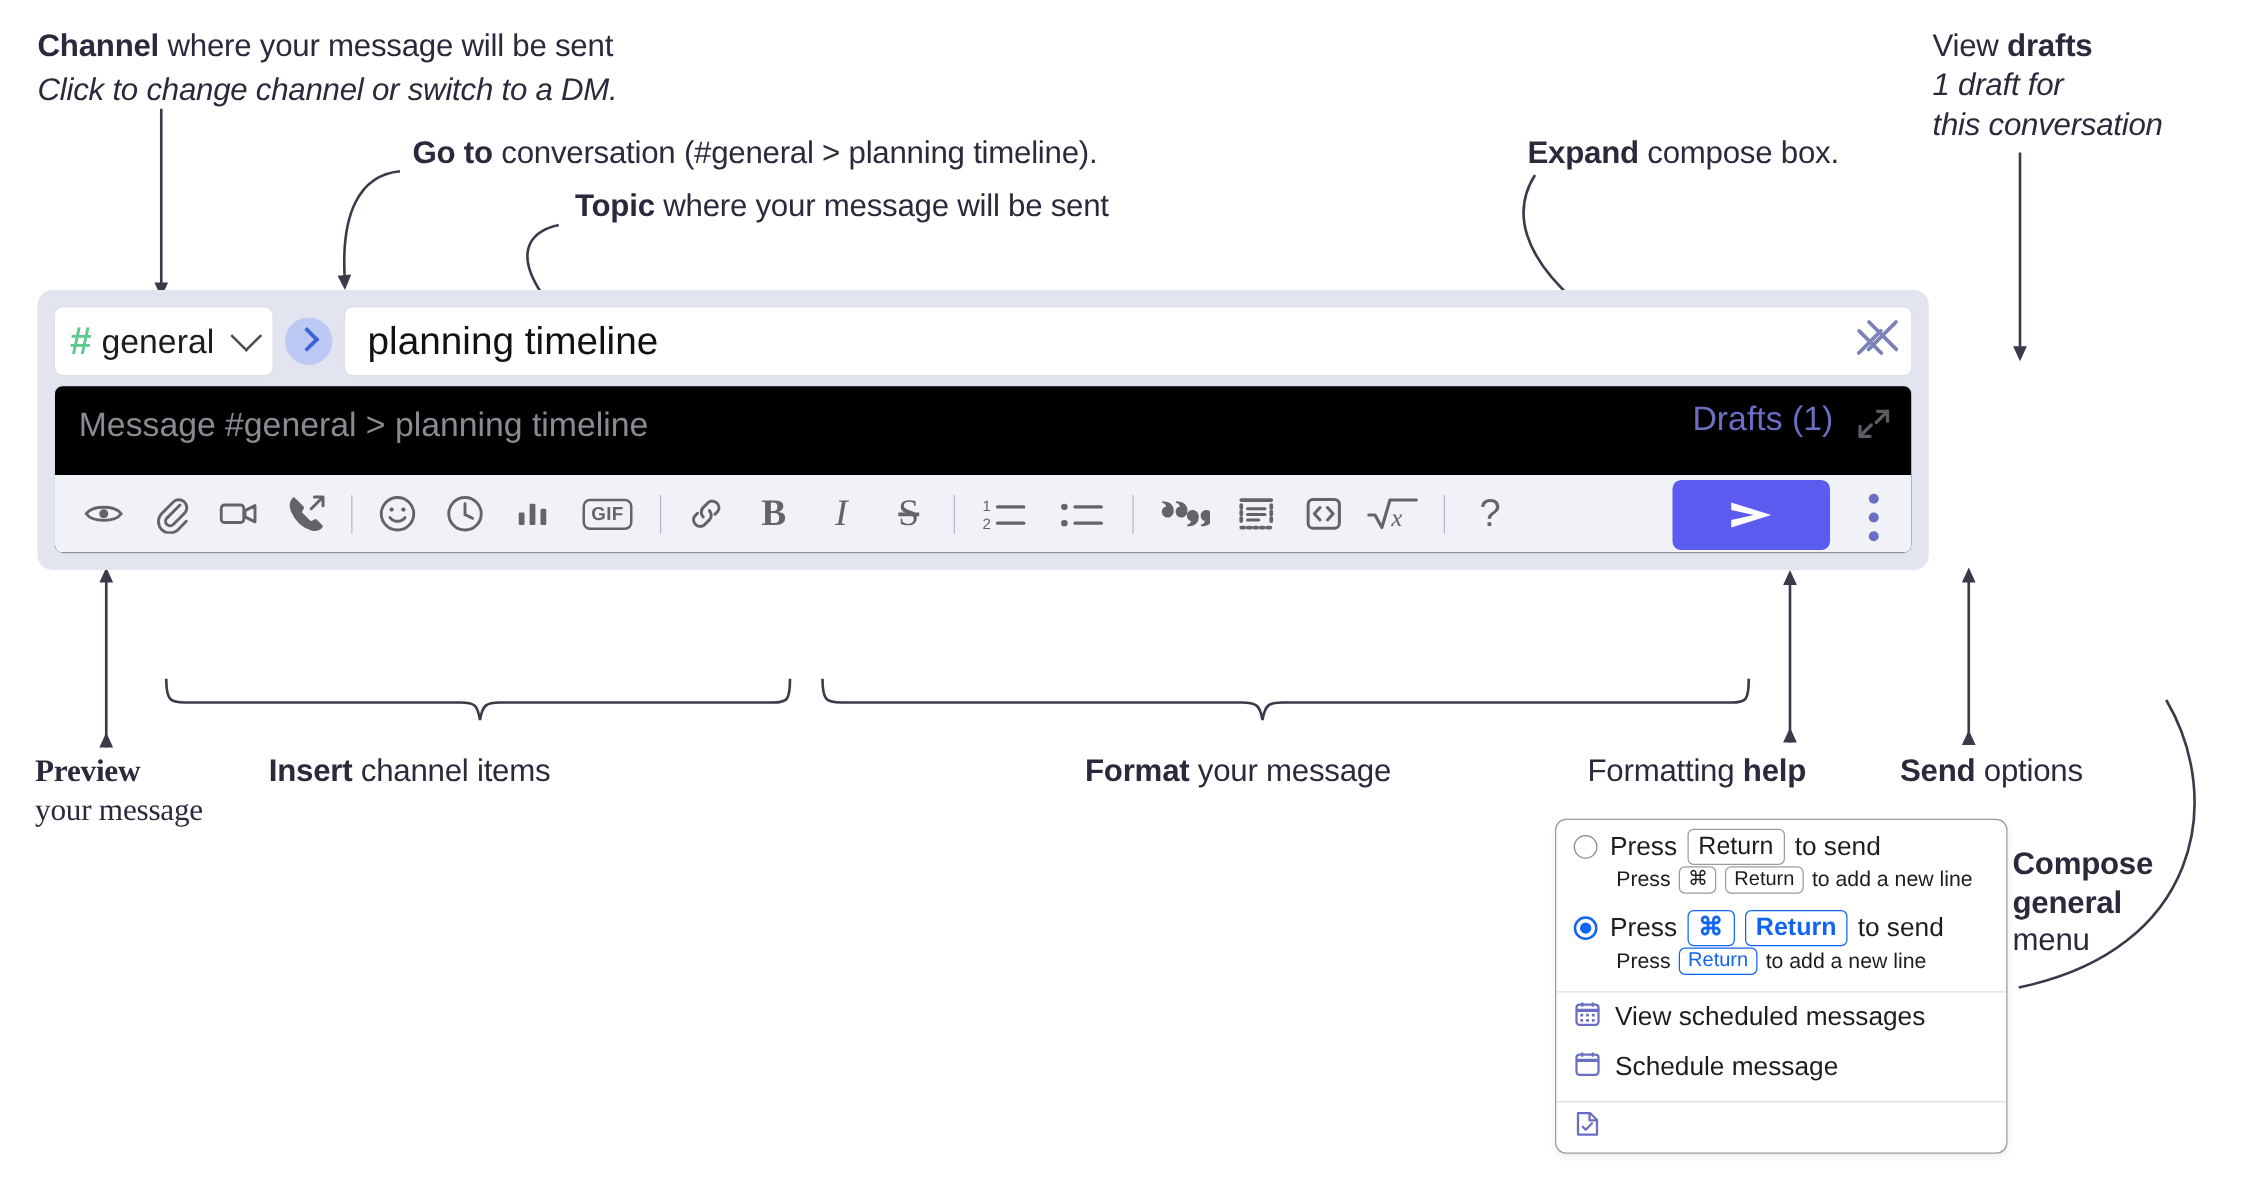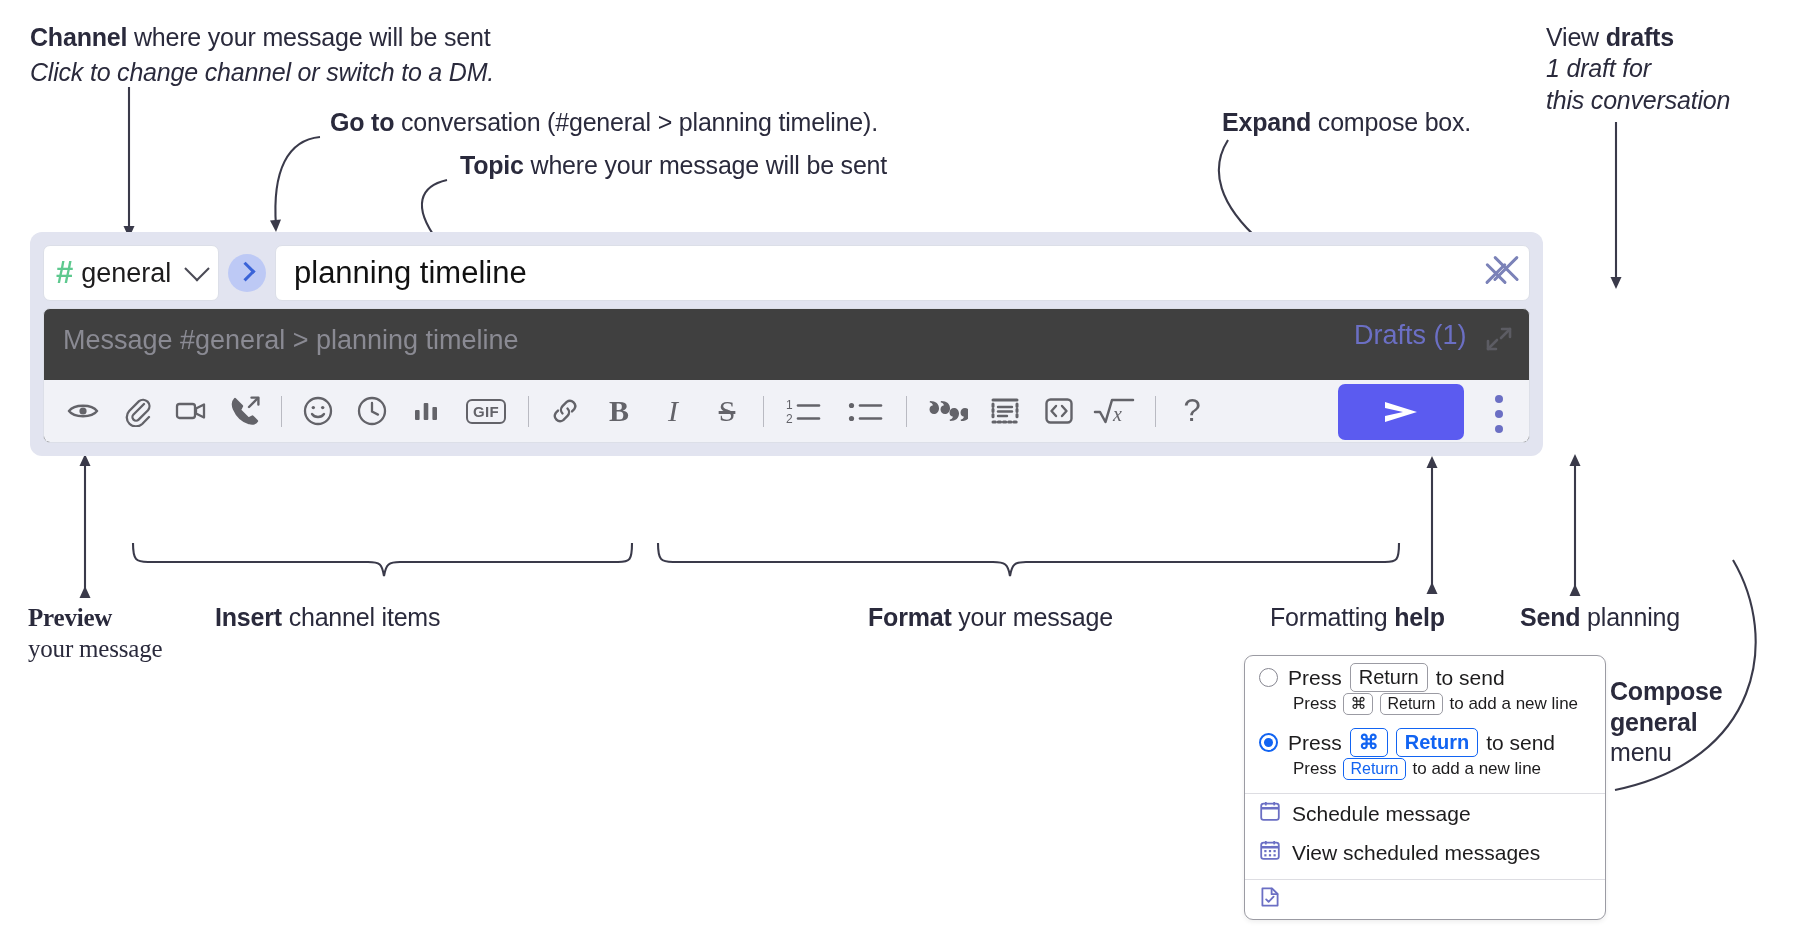--- a/index.html
+++ b/index.html
@@ -36,21 +36,21 @@
     display:flex;align-items:center;padding:0 16px 0 18px;box-sizing:border-box;
   }
   .topicval{flex:1;font-size:31px;color:#111;}
   .xbtn{width:34px;height:34px;position:relative;cursor:pointer;flex:none;}
   .xbtn:before,.xbtn:after{content:"";position:absolute;left:3px;top:16px;width:28px;height:3.4px;background:#7b82b8;border-radius:2px;}
   .xbtn:before{transform:rotate(45deg);}
   .xbtn:after{transform:rotate(-45deg);}
 
   .msgbox{
     position:absolute;left:13px;top:76px;right:13px;bottom:13px;
-    background:#404040;border:1px solid #dcdfe8;border-radius:7px;overflow:hidden;
+    background:#000000;border:1px solid #dcdfe8;border-radius:7px;overflow:hidden;
   }
   .msgplaceholder{position:absolute;left:19px;top:16px;font-size:27px;color:#8a8a93;}
   .expandbtn{position:absolute;right:14px;top:14px;width:32px;height:32px;cursor:pointer;}
   .toolbar{
     position:absolute;left:0;right:0;bottom:0;height:62px;background:#f1f2f7;
     display:flex;align-items:center;padding-left:12px;gap:0px;box-sizing:border-box;
   }
   .ti{width:54px;height:48px;display:flex;align-items:center;justify-content:center;cursor:pointer;color:#636369;}
   .ti svg{display:block;}
   .sep{width:1px;height:31px;background:#b9bac2;margin:0 9px;flex:none;}
@@ -180,21 +180,21 @@
 
 <div class="abs ann" style="left:868px;top:602px;width:340px;">
   <b>Format</b><span> your message</span>
 </div>
 
 <div class="abs ann" style="left:1270px;top:602px;width:290px;">
   <span>Formatting </span><b>help</b>
 </div>
 
 <div class="abs ann" style="left:1520px;top:602px;width:290px;">
-  <b>Send</b><span> planning</span>
+  <b>Send</b><span> options</span>
 </div>
 
 <div class="abs ann" style="left:1610px;top:676px;width:200px;line-height:1.22;">
   <div><b>Compose</b></div>
   <div><b>general</b></div>
   <div>menu</div>
 </div>
 
 <div id="compose">
 
@@ -419,32 +419,20 @@
       <span>to send</span>
     </span>
   </div>
   <div class="msub">
     <span>Press</span>
     <span class="key sm blue">Return</span>
     <span>to add a new line</span>
   </div>
 
   <div class="mdiv"></div>
-
-  <div class="mitem">
-    <span>
-      <svg width="22" height="22" viewBox="0 0 22 22" fill="none" stroke="#6b6fc4" stroke-width="1.8" stroke-linejoin="round">
-        <rect x="2.2" y="3.6" width="17.6" height="16.2" rx="2.4"></rect>
-        <path d="M2.2 8.2 L19.8 8.2" stroke-width="2.6"></path>
-        <path d="M6.8 2 L6.8 5.4"></path>
-          <path d="M15.2 2 L15.2 5.4"></path>
-      </svg>
-    </span>
-    <span>Schedule message</span>
-  </div>
 
   <div class="mitem">
     <span>
       <svg width="22" height="22" viewBox="0 0 22 22" fill="none" stroke="#6b6fc4" stroke-width="1.8" stroke-linejoin="round">
         <rect x="2.2" y="3.6" width="17.6" height="16.2" rx="2.4"></rect>
         <path d="M2.2 8.2 L19.8 8.2" stroke-width="2.6"></path>
         <path d="M6.8 2 L6.8 5.4"></path>
           <path d="M15.2 2 L15.2 5.4"></path>
         <g fill="#6b6fc4" stroke="none">
           <rect x="5.3" y="11" width="2.2" height="2.2"></rect>
@@ -452,20 +440,32 @@
             <rect x="14.5" y="11" width="2.2" height="2.2"></rect>
           <rect x="5.3" y="15.2" width="2.2" height="2.2"></rect>
             <rect x="9.9" y="15.2" width="2.2" height="2.2"></rect>
             <rect x="14.5" y="15.2" width="2.2" height="2.2"></rect>
         </g>
       </svg>
     </span>
     <span>View scheduled messages</span>
   </div>
 
+  <div class="mitem">
+    <span>
+      <svg width="22" height="22" viewBox="0 0 22 22" fill="none" stroke="#6b6fc4" stroke-width="1.8" stroke-linejoin="round">
+        <rect x="2.2" y="3.6" width="17.6" height="16.2" rx="2.4"></rect>
+        <path d="M2.2 8.2 L19.8 8.2" stroke-width="2.6"></path>
+        <path d="M6.8 2 L6.8 5.4"></path>
+          <path d="M15.2 2 L15.2 5.4"></path>
+      </svg>
+    </span>
+    <span>Schedule message</span>
+  </div>
+
   <div class="mdiv"></div>
 
   <div class="mitem">
     <span>
       <svg width="22" height="22" viewBox="0 0 22 22" fill="none" stroke="#6b6fc4" stroke-width="1.8" stroke-linejoin="round" stroke-linecap="round">
         <path d="M3.4 2.4 L13 2.4 L18.6 8 L18.6 19.6 L3.4 19.6 Z"></path>
         <path d="M12.6 2.6 L12.6 8.2 L18.4 8.2"></path>
         <path d="M7.2 13.4 L9.6 15.8 L14.6 10.6"></path>
       </svg>
     </span>

